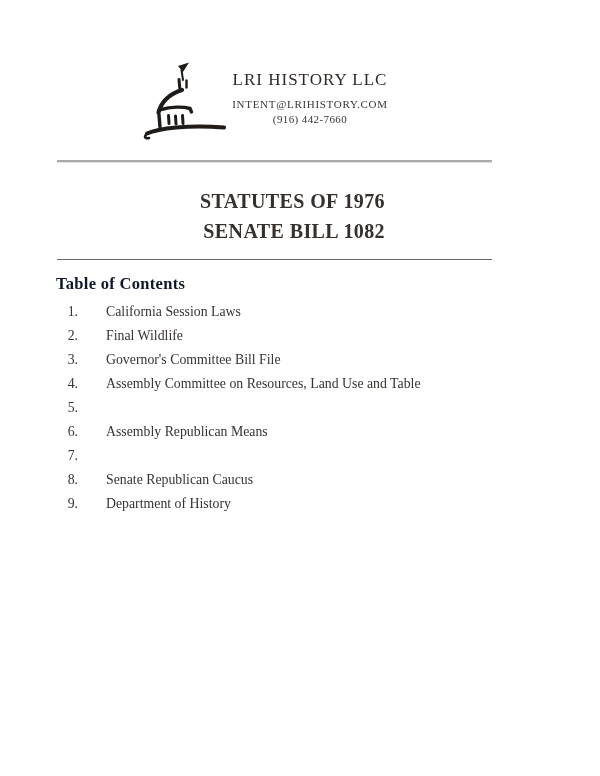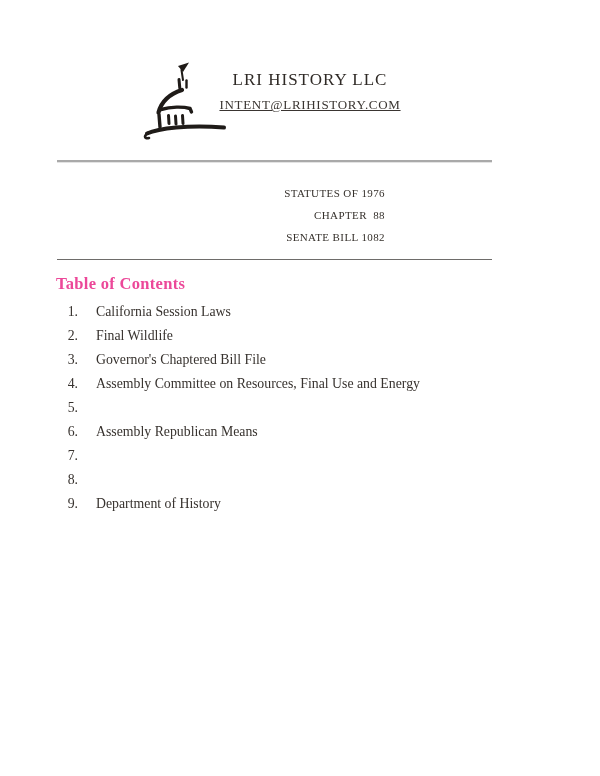--- a/index.html
+++ b/index.html
@@ -32,25 +32,24 @@
     width: 260px;
     text-align: center;
   }
   .company-name {
     font-size: 17px;
     letter-spacing: 1px;
     color: #2f2a26;
     line-height: 20px;
   }
   .contact-line {
-    font-size: 13px;
+    font-size: 11px;
     letter-spacing: 0.7px;
     color: #3a3531;
     line-height: 15px;
-    text-decoration: underline;
   }
   .contact-line.first { margin-top: 7px; }
   .contact-line.phone { letter-spacing: 0.4px; }
 
   
   .rule-1 {
     position: absolute;
     left: 57px;
     top: 160px;
     width: 464px;
@@ -68,58 +67,59 @@
   }
 
   
   .doc-info {
     position: absolute;
     right: 107px;
     top: 182px;
     text-align: right;
   }
   .doc-info-line {
-    font-size: 11px;
-    font-weight: normal;
+    font-size: 20px;
+    font-weight: bold;
     letter-spacing: 0.4px;
     line-height: 22px;
     color: #35302b;
     white-space: pre;
+    margin-top: 8px;
   }
 
   
   .toc-heading {
     position: absolute;
     left: 56px;
     top: 274px;
     font-size: 16.5px;
     font-weight: bold;
     letter-spacing: 0.3px;
-    color: #ec4899;
+    color: #0f172a;
   }
   .toc-list {
     position: absolute;
     left: 56px;
     top: 300px;
     width: 490px;
   }
   .toc-item {
     display: flex;
     height: 24px;
     line-height: 24px;
     font-size: 13.8px;
     color: #37322e;
   }
   .toc-num {
     width: 22px;
     text-align: right;
     flex: none;
   }
   .toc-label {
-    margin-left: 18px;
+    margin-left: 28px;
   }
 </style>
 </head>
 <body>
 
 <div class="page">
 
   <div class="logo">
     <svg width="92" height="92" viewBox="0 0 92 92" fill="none" xmlns="http://www.w3.org/2000/svg">
 
@@ -139,63 +139,64 @@
       <path d="M44.5 58.5 L45 66.5" stroke="#1f1b18" stroke-width="3" stroke-linecap="round"></path>
 
       <path d="M9 76.5 C20 71.5 50 67.5 86 70.5" stroke="#1f1b18" stroke-width="4" stroke-linecap="round"></path>
       <path d="M10.5 75.5 C6 78.5 5.5 82 11 81" stroke="#1f1b18" stroke-width="2.6" stroke-linecap="round"></path>
     </svg>
   </div>
 
   <div class="company-block">
     <div class="company-name">LRI HISTORY LLC</div>
     <div class="contact-line first">INTENT@LRIHISTORY.COM</div>
+    <div class="contact-line phone">(916) 442-7660</div>
   </div>
 
   <div class="rule-1"></div>
 
   <div class="doc-info">
     <div class="doc-info-line">STATUTES OF 1976</div>
-    <div class="doc-info-line">CHAPTER  88</div>
     <div class="doc-info-line">SENATE BILL 1082</div>
   </div>
 
   <div class="rule-2"></div>
 
   <div class="toc-heading">Table of Contents</div>
 
   <div class="toc-list">
     <div class="toc-item">
       <span class="toc-num">1.</span>
       <span class="toc-label">California Session Laws</span>
     </div>
     <div class="toc-item">
       <span class="toc-num">2.</span>
       <span class="toc-label">Final Wildlife</span>
     </div>
     <div class="toc-item">
       <span class="toc-num">3.</span>
-      <span class="toc-label">Governor's Chaptered Bill File</span>
+      <span class="toc-label">Governor's Committee Bill File</span>
     </div>
     <div class="toc-item">
       <span class="toc-num">4.</span>
-      <span class="toc-label">Assembly Committee on Resources, Final Use and Energy</span>
+      <span class="toc-label">Assembly Committee on Resources, Land Use and Table</span>
     </div>
     <div class="toc-item">
       <span class="toc-num">5.</span>
     </div>
     <div class="toc-item">
       <span class="toc-num">6.</span>
       <span class="toc-label">Assembly Republican Means</span>
     </div>
     <div class="toc-item">
       <span class="toc-num">7.</span>
     </div>
     <div class="toc-item">
       <span class="toc-num">8.</span>
+      <span class="toc-label">Senate Republican Caucus</span>
     </div>
     <div class="toc-item">
       <span class="toc-num">9.</span>
       <span class="toc-label">Department of History</span>
     </div>
   </div>
 
 </div>
 
 </body></html>

